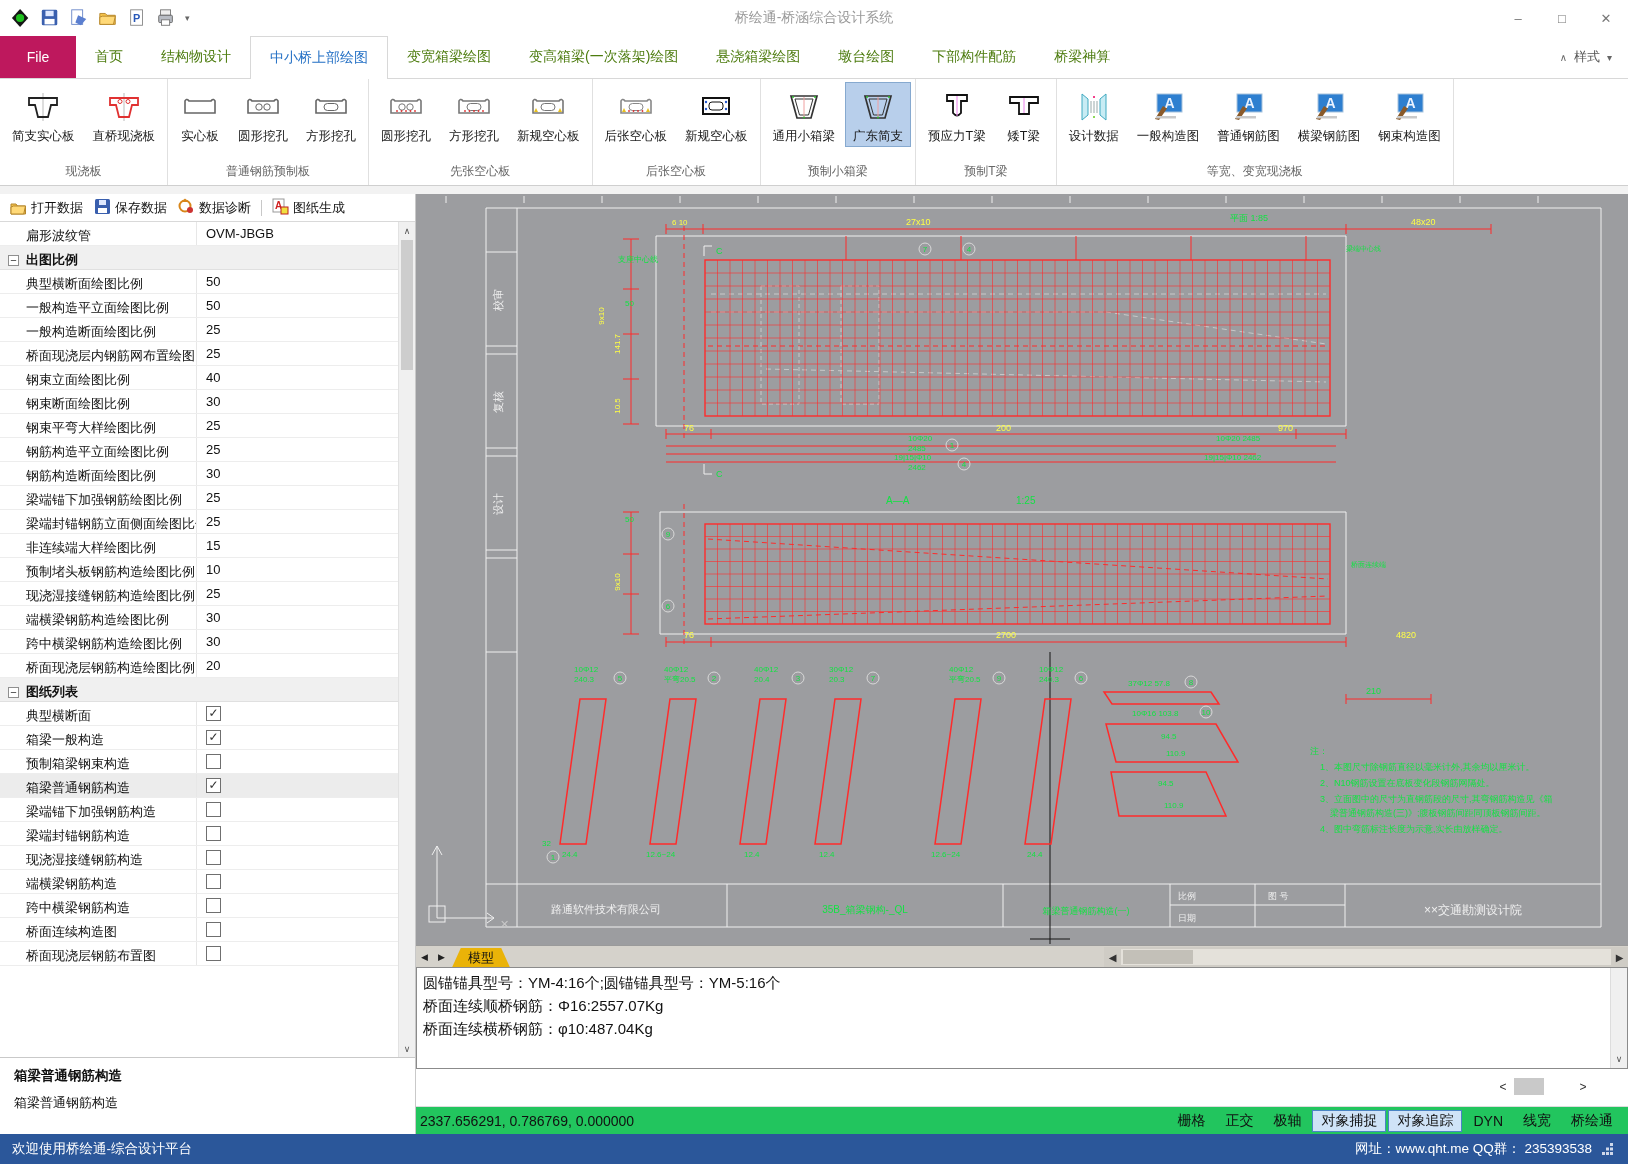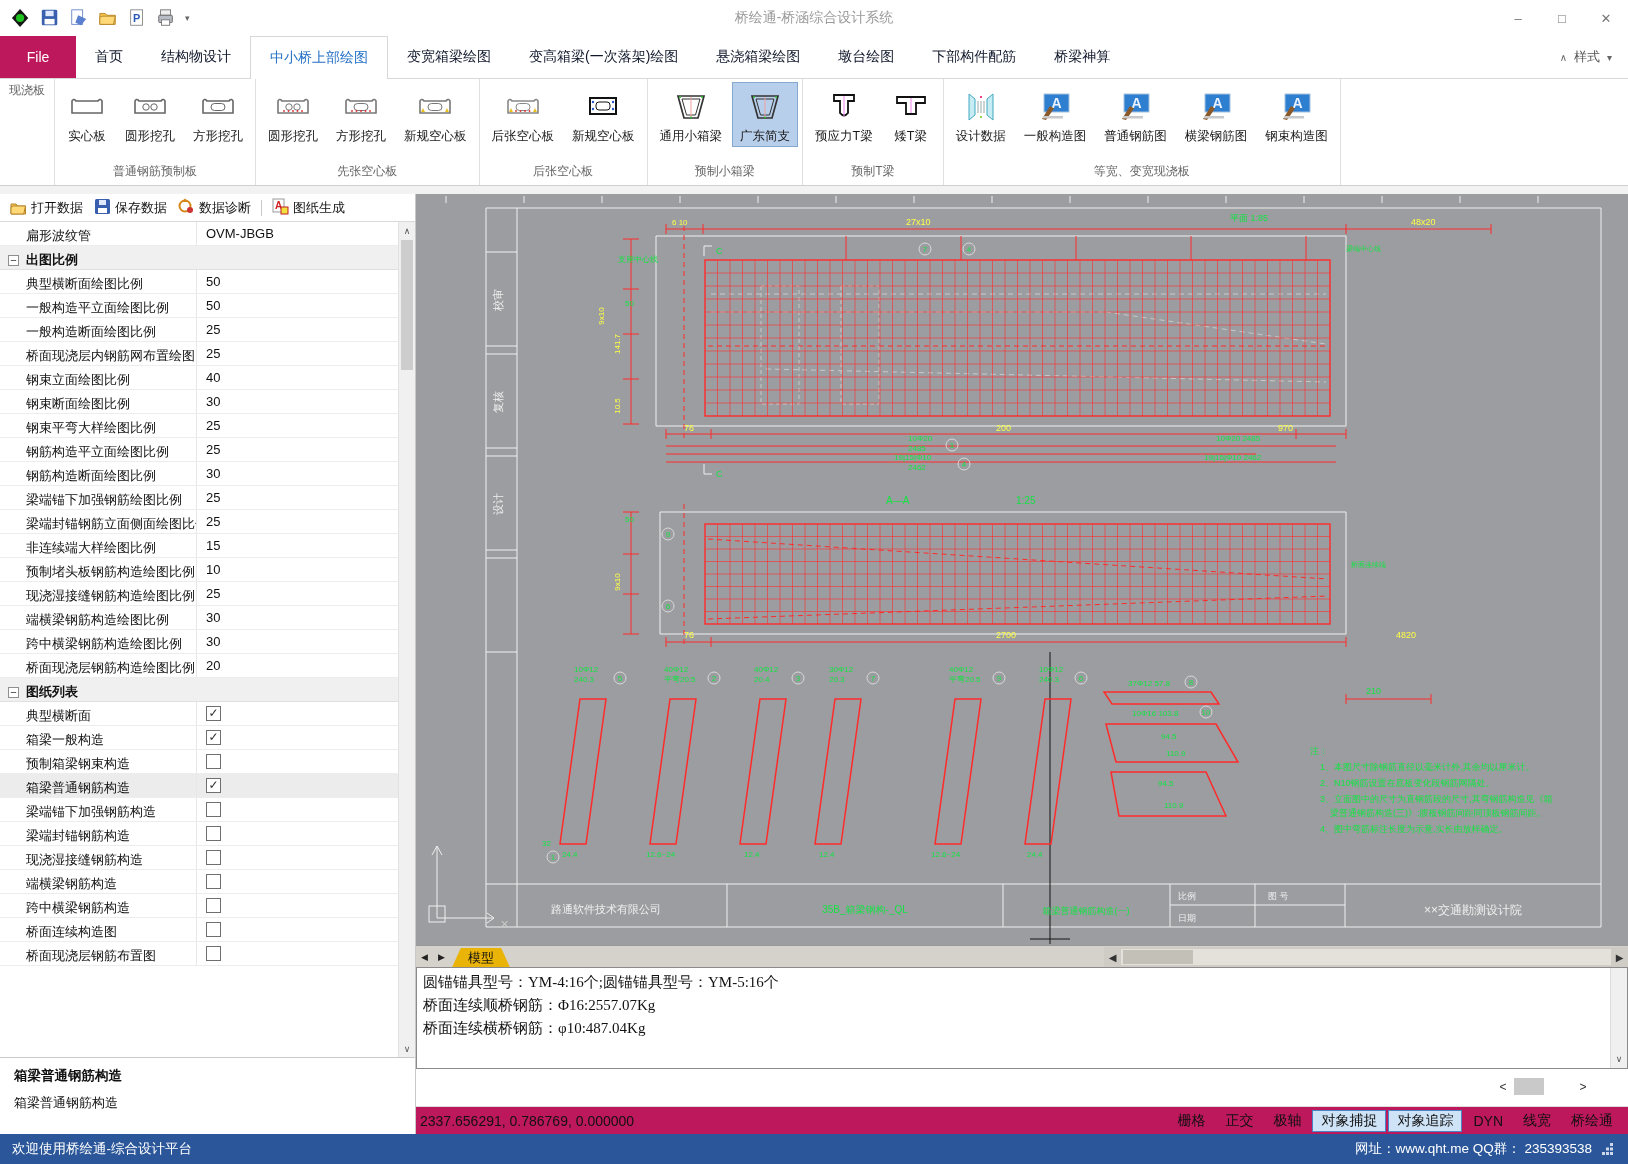--- a/index.html
+++ b/index.html
@@ -8,21 +8,21 @@
 .titlebar{height:36px;display:flex;align-items:center;position:relative;background:#fff}
 .qa{display:flex;gap:7px;padding-left:10px;align-items:center;z-index:2}
 .qi{width:22px;height:22px;display:flex;align-items:center;justify-content:center}
 .qi svg{width:20px;height:20px}
 .qa-caret{font-size:9px;color:#666;margin-left:1px}
 .win-title{position:absolute;left:0;right:0;text-align:center;color:#9a9a9a;font-size:14px;pointer-events:none}
 .win-btns{margin-left:auto;display:flex;z-index:2}
 .win-btn{width:44px;height:30px;display:flex;align-items:center;justify-content:center;color:#777;font-size:13px}
 
 .tabbar{height:42px;display:flex;align-items:stretch;background:#fff;position:relative;z-index:3}
-.tab{display:flex;align-items:center;padding:0 19px;font-size:14px;color:#0f172a;white-space:nowrap}
+.tab{display:flex;align-items:center;padding:0 19px;font-size:14px;color:#4d7c0f;white-space:nowrap}
 .tab.filetab{width:76px;background:#be185d;color:#fff;justify-content:center;padding:0}
 .tab.active{color:#2470c5;background:#fff;border:1px solid #d8d8d8;border-bottom:none;margin-bottom:-1px}
 .tab-style{margin-left:auto;display:flex;align-items:center;gap:7px;color:#555;font-size:13px;padding-right:16px}
 .tab-style .car{font-size:10px;color:#666}
 
 .ribbon{height:108px;border-top:1px solid #d8d8d8;border-bottom:1px solid #cfcfcf;display:flex;background:#fff}
 .rgroup{display:flex;flex-direction:column;border-right:1px solid #e0e0e0;padding:1px 3px 0}
 .ritems{display:flex;flex:1;align-items:flex-start}
 .ritem{display:flex;flex-direction:column;align-items:center;padding:3px 7px 1px;margin:2px 1px;border:1px solid transparent}
 .ritem .ric{height:42px;display:flex;align-items:center}
@@ -56,30 +56,30 @@
 .right{flex:1;display:flex;flex-direction:column;min-width:0}
 .canvas-wrap{height:751px;background:#9c9da0;position:relative;overflow:hidden}
 svg.cad{display:block}
 .model-strip{height:22px;background:#d5d2cb;display:flex;align-items:center;position:relative;border-top:1px solid #9a9a9a}
 .mnav{width:17px;height:18px;display:flex;align-items:center;justify-content:center;font-size:9px;color:#222}
 .model-tab{background:#eab308;padding:0 16px;height:20px;display:flex;align-items:center;font-size:13px;clip-path:polygon(9px 0,calc(100% - 9px) 0,100% 100%,0 100%);margin-left:2px;margin-top:2px}
 .hscroll{position:absolute;right:0;top:1px;bottom:0;width:524px;background:#cfccc5;display:flex;align-items:center}
 .hs-btn{width:17px;text-align:center;font-size:10px;color:#333}
 .hs-track{flex:1;height:16px;background:#e4e1da;position:relative}
 .hs-thumb{position:absolute;left:2px;top:1px;bottom:1px;width:70px;background:#c3c0b8}
-.output{height:102px;background:#fff;border:1px solid #8b8b8b;position:relative;padding:3px 22px 2px 6px;font-size:15px;line-height:23px;font-family:Liberation Serif, serif}
+.output{height:102px;background:#fff;border:1px solid #8b8b8b;position:relative;padding:3px 22px 2px 6px;font-size:15px;line-height:23px;font-family:Liberation Sans, sans-serif}
 .out-line{white-space:nowrap;overflow:hidden}
 .out-scroll{position:absolute;right:0;top:0;bottom:0;width:17px;background:#f0f0f0;border-left:1px solid #ddd}
 .cmd-strip{height:37px;background:#fff;position:relative}
 .cmd-scroll{position:absolute;right:34px;top:8px;height:19px;display:flex;align-items:center;gap:0}
 .cs-btn{width:22px;text-align:center;font-size:12px;color:#333}
 .cs-thumb{width:30px;height:17px;background:#c9c9c9}
 .cs-track{width:28px;height:17px}
 
-.status{height:28px;background:#be185d;display:flex;align-items:center;font-size:14px;border-top:1px solid #dcdcdc}
+.status{height:28px;background:#22c55e;display:flex;align-items:center;font-size:14px;border-top:1px solid #dcdcdc}
 .coords{padding-left:4px;color:#111}
 .stoggles{margin-left:auto;display:flex;align-items:center;gap:2px;padding-right:6px}
 .stog{padding:2px 9px;color:#111;white-space:nowrap}
 .stog.active{background:#cfe3f7;border:1px solid #4a84c4;padding:1px 8px}
 .footer{height:30px;background:#2b579a;color:#fff;display:flex;align-items:center;font-size:13.5px}
 .fleft{padding-left:12px}
 .fright{margin-left:auto;padding-right:14px;display:flex;gap:10px;align-items:center}
 </style>
 </head>
 <body>
@@ -147,20 +147,42 @@
     <div class="tab">桥梁神算</div>
     <div class="tab-style">
       <span class="car">∧</span>
       <span>样式</span>
       <span class="car">▾</span>
     </div>
   </div>
 
 <div class="ribbon" id="ribbon">
     <div class="rgroup">
+      <div class="ritems">
+        <div class="ritem">
+          <div class="ric">
+            <svg width="40" height="34" viewBox="0 0 40 30">
+              <line x1="20" y1="1" x2="20" y2="29" stroke="#bbb"></line>
+              <path d="M6 6 H34 V13 H28 L25 25 H15 L12 13 H6 Z" fill="none" stroke="#222" stroke-width="1.8"></path>
+            </svg>
+          </div>
+          <div class="rlabel">简支实心板</div>
+        </div>
+        <div class="ritem">
+          <div class="ric">
+            <svg width="40" height="34" viewBox="0 0 40 30">
+              <line x1="20" y1="1" x2="20" y2="29" stroke="#bbb"></line>
+              <path d="M6 6 H34 V13 H28 L25 25 H15 L12 13 H6 Z" fill="none" stroke="#e03131" stroke-width="1.8"></path>
+              <circle cx="16" cy="9.5" r="2" fill="none" stroke="#e03131"></circle>
+              <circle cx="24" cy="9.5" r="2" fill="none" stroke="#e03131"></circle>
+            </svg>
+          </div>
+          <div class="rlabel">直桥现浇板</div>
+        </div>
+      </div>
       <div class="rtitle">现浇板</div>
     </div>
     <div class="rgroup">
       <div class="ritems">
         <div class="ritem">
           <div class="ric">
             <svg width="40" height="34" viewBox="0 0 40 30">
               <path d="M5 9 C7 5.5 9 9 9 9 H31 C31 9 33 5.5 35 9 V21 H5 Z" fill="none" stroke="#666" stroke-width="1.6"></path>
             </svg>
           </div>

